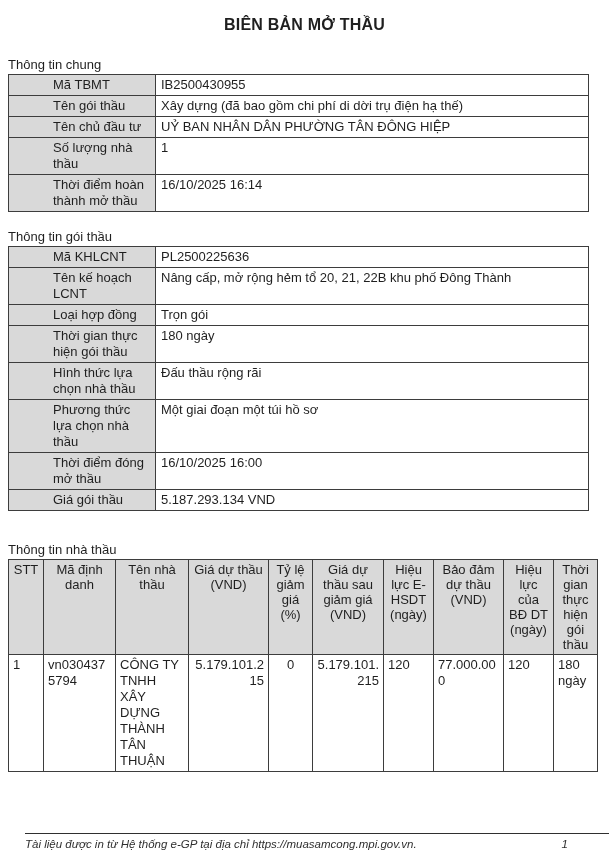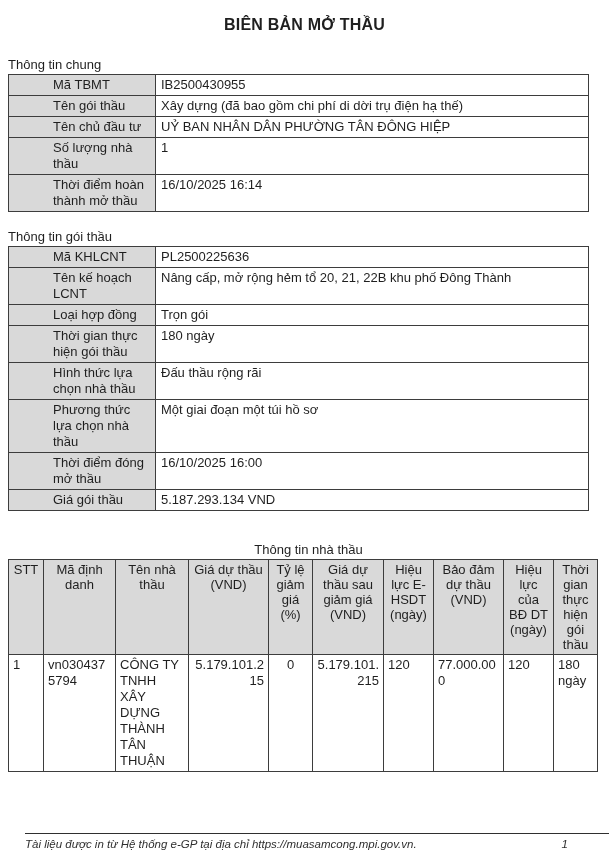--- a/index.html
+++ b/index.html
@@ -14,21 +14,21 @@
     margin-top:16px;
     text-align:center;
     font-size:16px; font-weight:bold;
     letter-spacing:.2px;
   }
   .section-heading {
     font-size:13px; line-height:15px;
     margin:23px 0 0 8px;
   }
   .section-heading.h2 { margin-top:17px; }
-  .section-heading.h3 { margin-top:31px;text-align:center; }
+  .section-heading.h3 { margin-top:31px; }
   table {
     border-collapse:collapse;
     table-layout:fixed;
     margin:2px 0 0 8px;
   }
   td, th {
     border:1px solid #3d3d3d;
     vertical-align:top;
     padding:2px 5px;
     line-height:16px;

